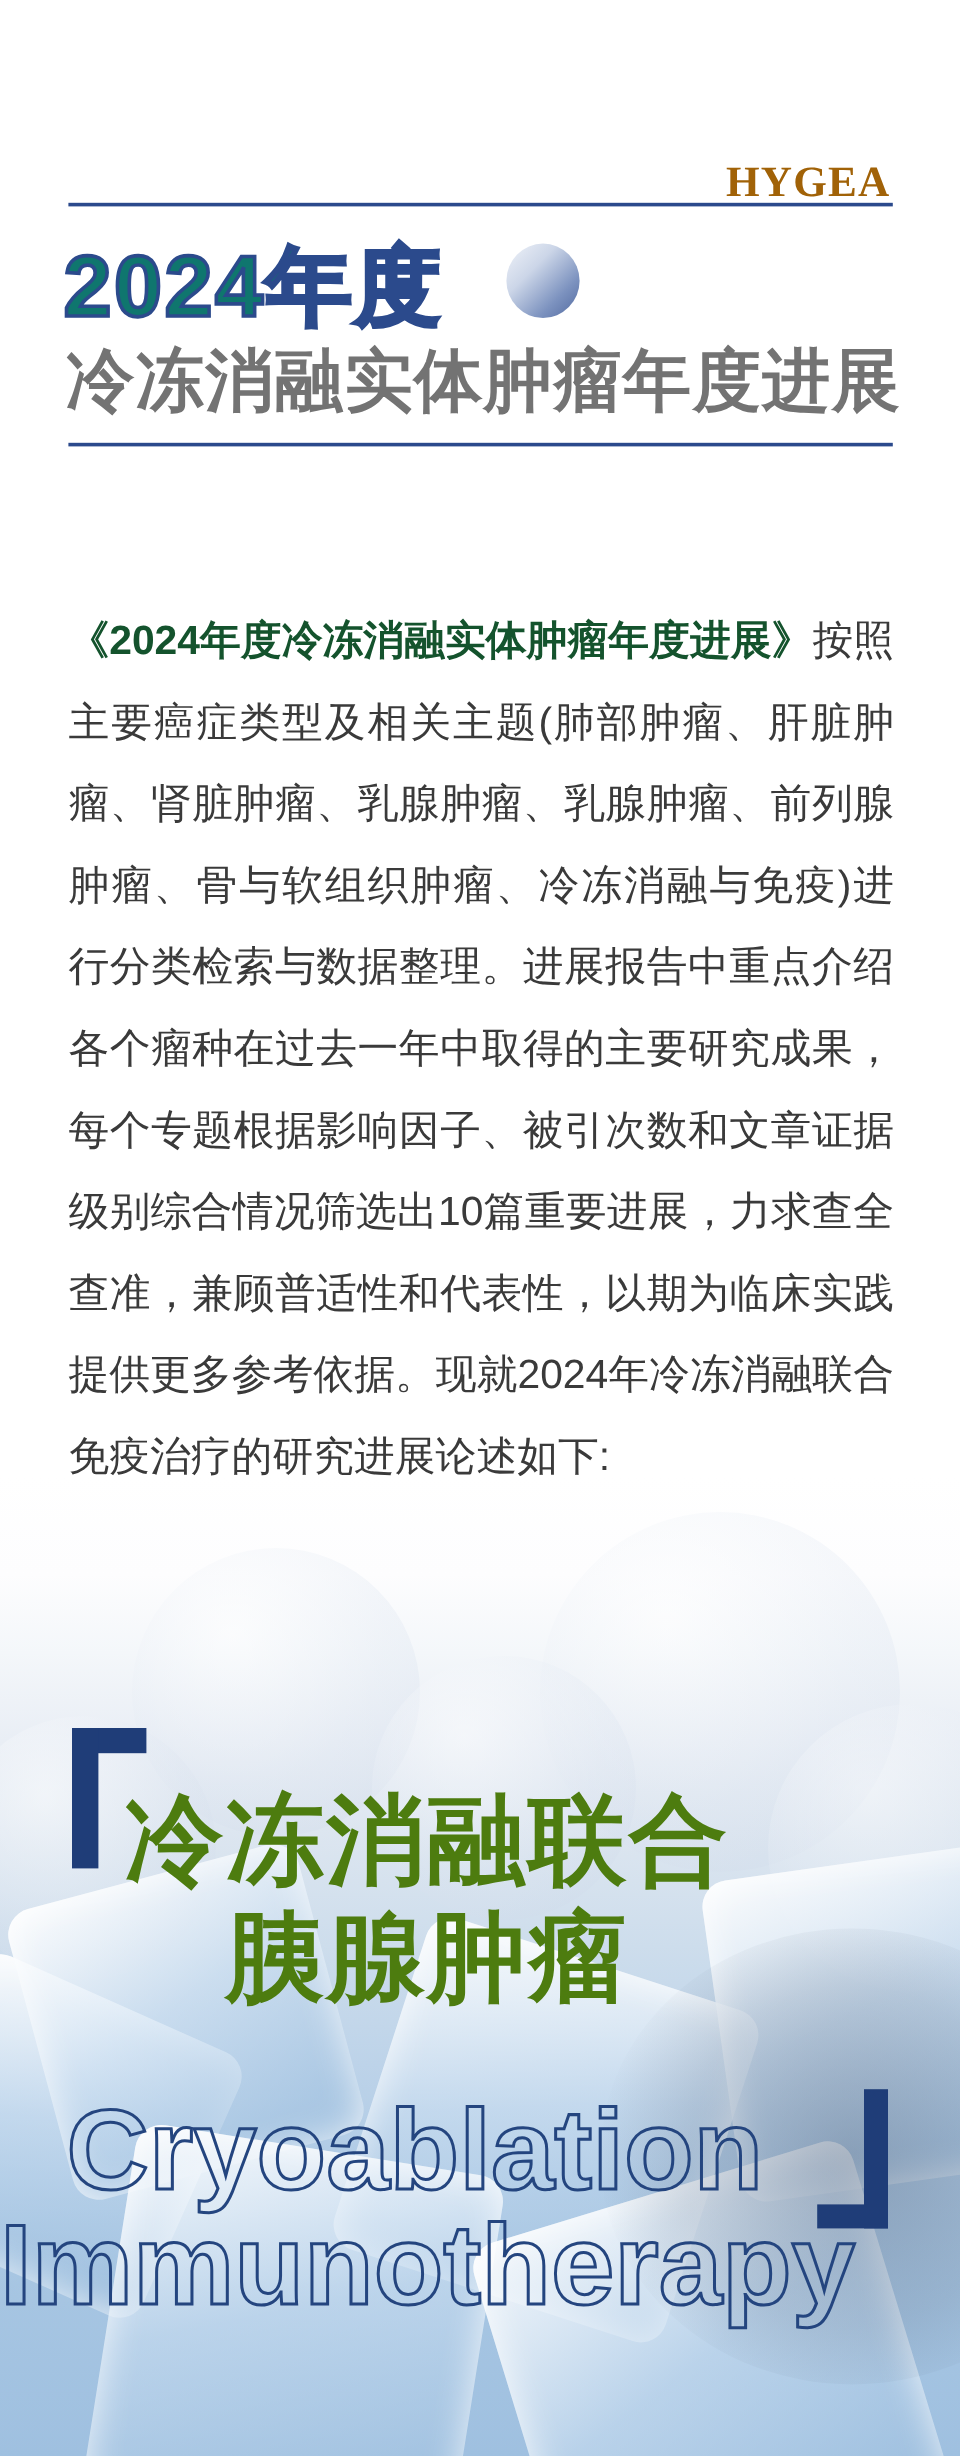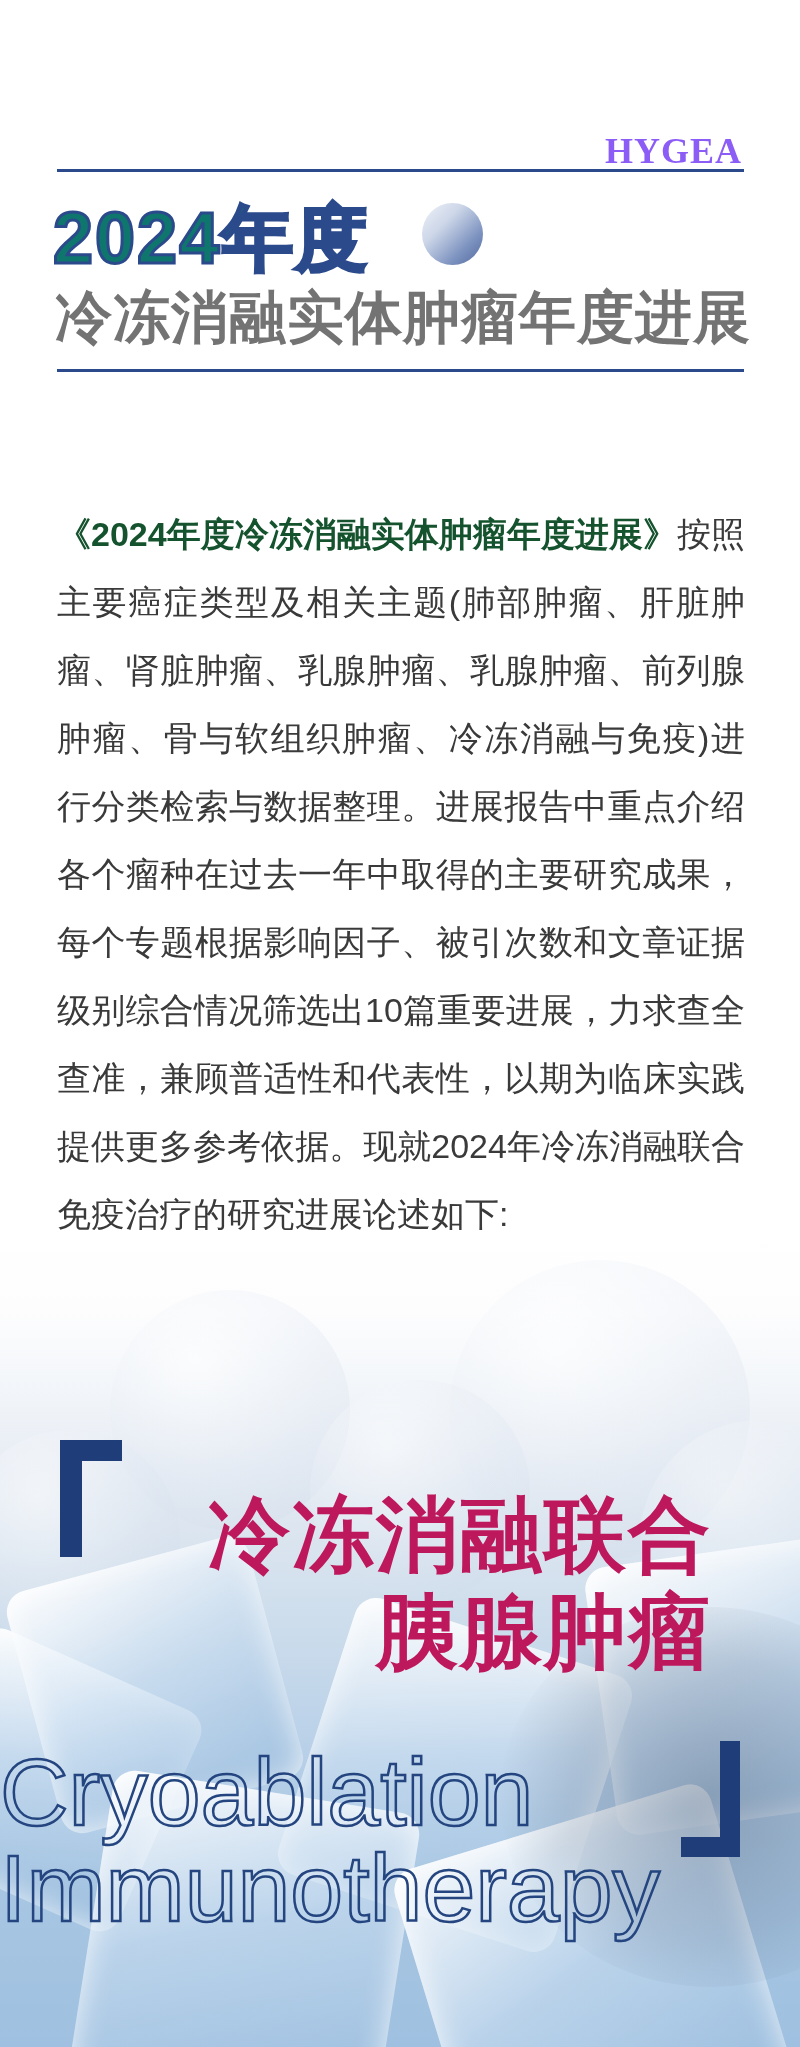--- a/index.html
+++ b/index.html
@@ -5,21 +5,21 @@
   html,body{margin:0;padding:0;}
   body{
     width:800px;height:2047px;position:relative;overflow:hidden;
     background:#ffffff;
     font-family:"Liberation Sans","DejaVu Sans",sans-serif;
   }
   
   .logo{
     position:absolute;top:130px;right:58px;
     font-family:"Liberation Serif","DejaVu Serif",serif;
-    font-weight:bold;font-size:36px;letter-spacing:1px;color:#8b5cf6;
+    font-weight:bold;font-size:36px;letter-spacing:1px;color:#a16207;
   }
   .rule{position:absolute;left:57px;width:687px;height:3px;background:#2b4a8c;}
   .rule-top{top:169px;}
   .rule-mid{top:369px;}
   .year-title{
     position:absolute;left:53px;top:191px;
     font-size:72px;font-weight:bold;letter-spacing:2px;
     color:#0f766e;-webkit-text-stroke:3px #2b4a8c;
     white-space:nowrap;
   }
@@ -72,28 +72,28 @@
   .bracket-open{
     position:absolute;left:60px;top:1440px;width:62px;height:117px;box-sizing:border-box;
     border-top:21px solid #1f3d78;border-left:22px solid #1f3d78;
   }
   .bracket-close{
     position:absolute;left:681px;top:1741px;width:59px;height:116px;box-sizing:border-box;
     border-bottom:20px solid #1f3d78;border-right:20px solid #1f3d78;
   }
   
   .banner-zh{
-    position:absolute;left:0;top:1486px;width:712px;text-align:right;
-    color:#be185d;font-weight:bold;line-height:97px;letter-spacing:2px;
+    position:absolute;left:0;top:1486px;width:712px;text-align:center;
+    color:#4d7c0f;font-weight:bold;line-height:97px;letter-spacing:2px;
   }
   .banner-zh .zh1{font-size:82px;}
   .banner-zh .zh2{font-size:82px;}
   .banner-en{
-    position:absolute;left:0;top:1744px;width:636px;text-align:left;
-    font-weight:normal;font-size:95px;line-height:96px;letter-spacing:0;
+    position:absolute;left:0;top:1744px;width:636px;text-align:right;
+    font-weight:bold;font-size:95px;line-height:96px;letter-spacing:0;
     color:transparent;-webkit-text-stroke:2.5px #24457f;
     white-space:nowrap;
   }
 </style>
 </head>
 <body>
 
 <div class="logo">HYGEA</div>
 <div class="rule rule-top"></div>
 

